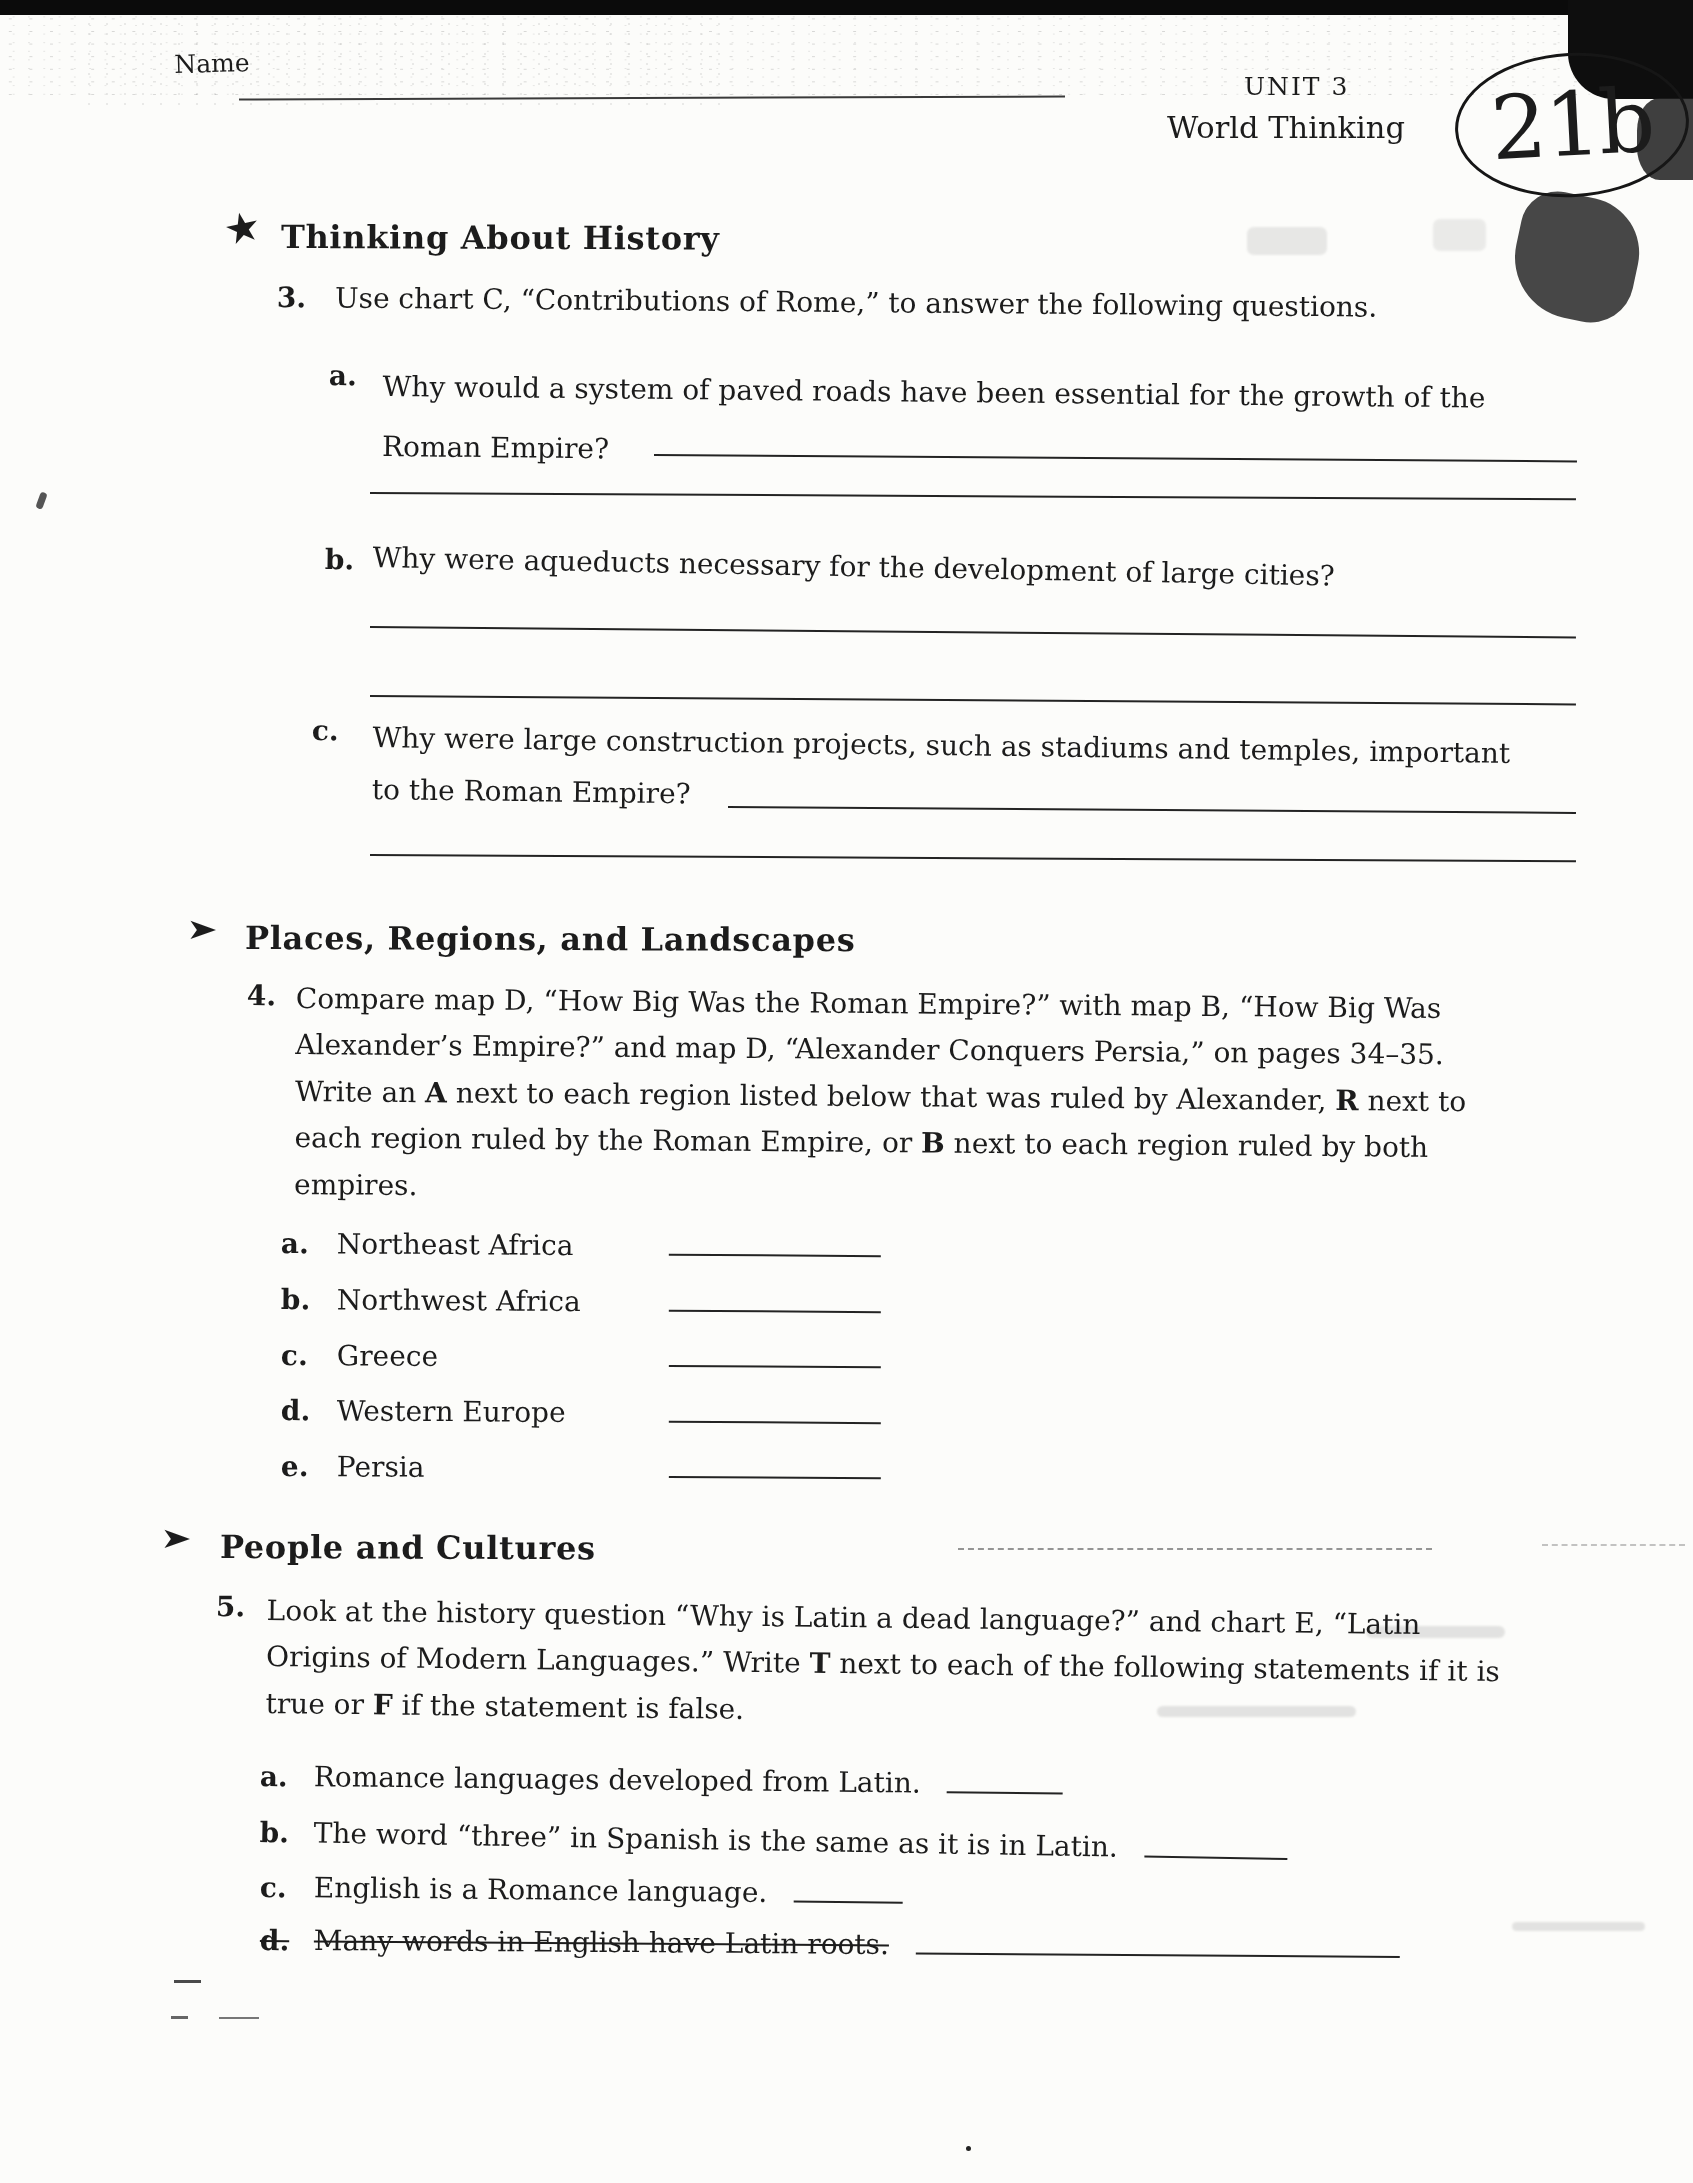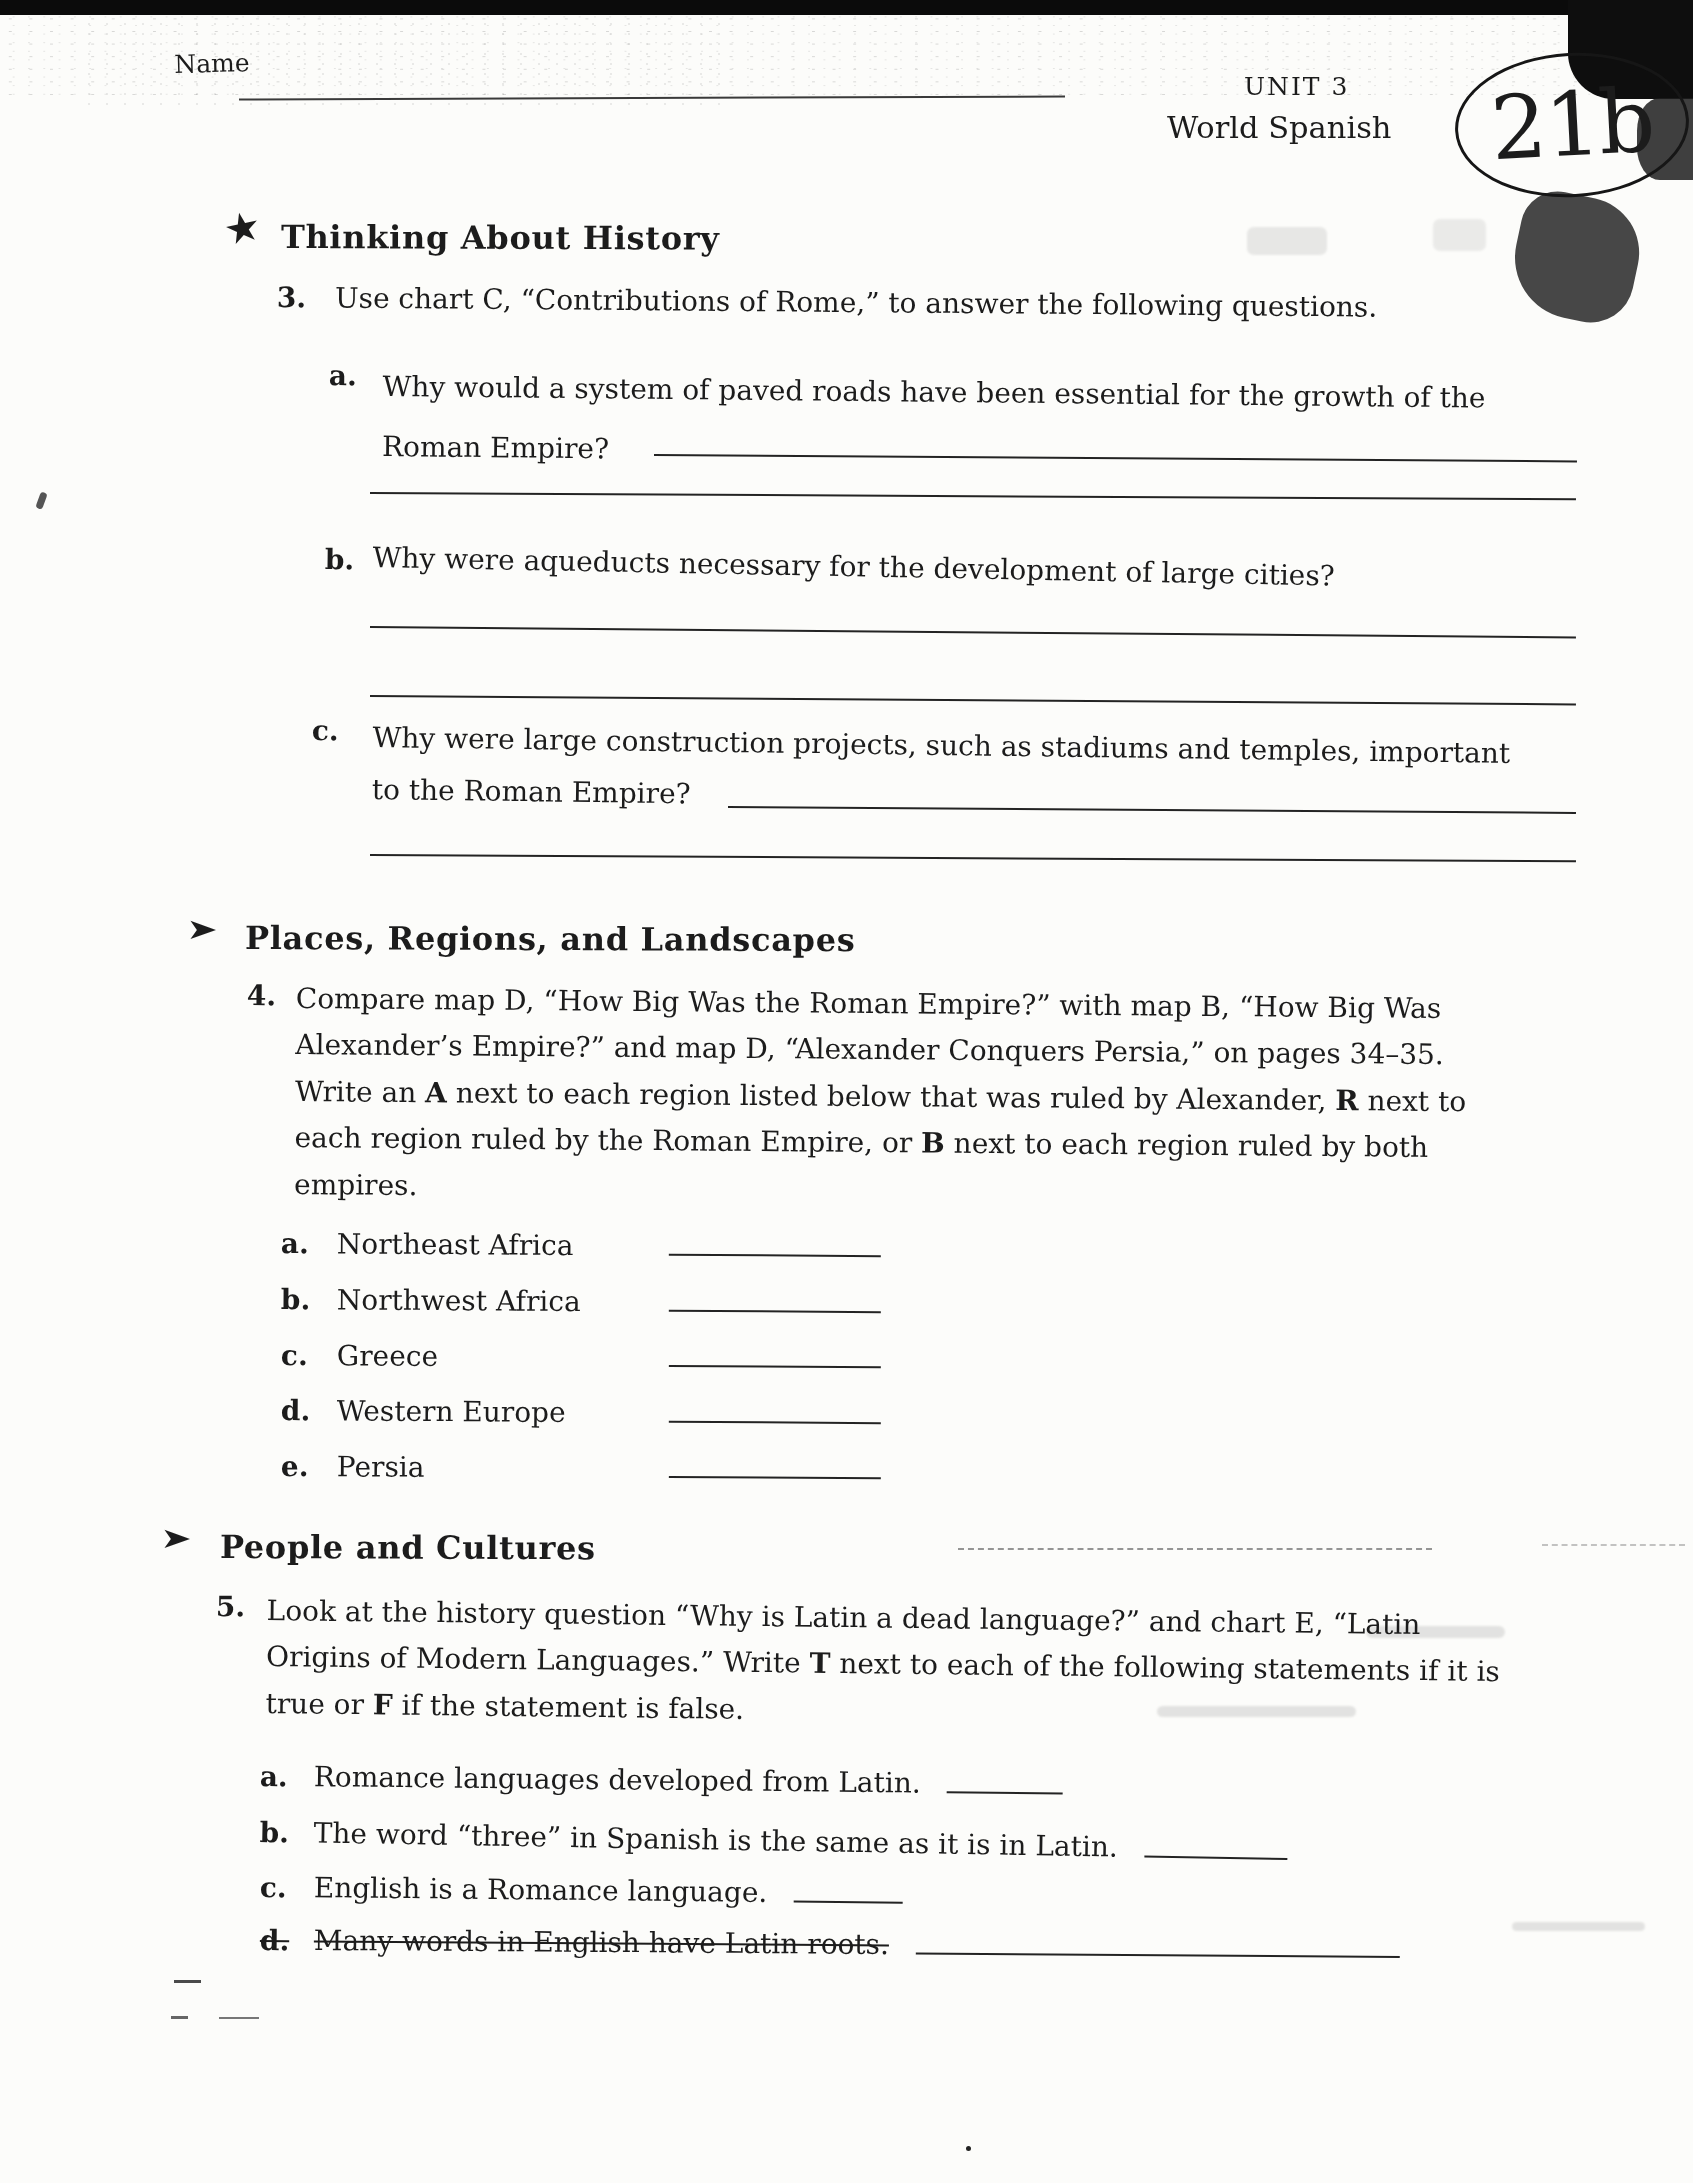--- a/index.html
+++ b/index.html
@@ -126,21 +126,21 @@
   <div class="abs dash-line2"></div>
   <div class="abs mark-j"></div>
   <div class="abs dash-b1"></div>
   <div class="abs dash-b2"></div>
   <div class="abs dash-b3"></div>
   <div class="abs dot-bottom"></div>
 
   <div class="abs name-label tm2">Name</div>
   <div class="abs name-line"></div>
   <div class="abs unit1">UNIT 3</div>
-  <div class="abs unit2">World Spanish</div>
+  <div class="abs unit2">World Thinking</div>
   <div class="abs badge">
     <span class="badge-text">21b</span>
   </div>
 
   <div class="abs icon-star s1-star">★</div>
   <div class="abs sec-title s1-title t2">Thinking About History</div>
 
   <div class="abs q3-head t5">
     <span class="num bold">3.</span>
     <span>Use chart C, “Contributions of Rome,” to answer the following questions.</span>

